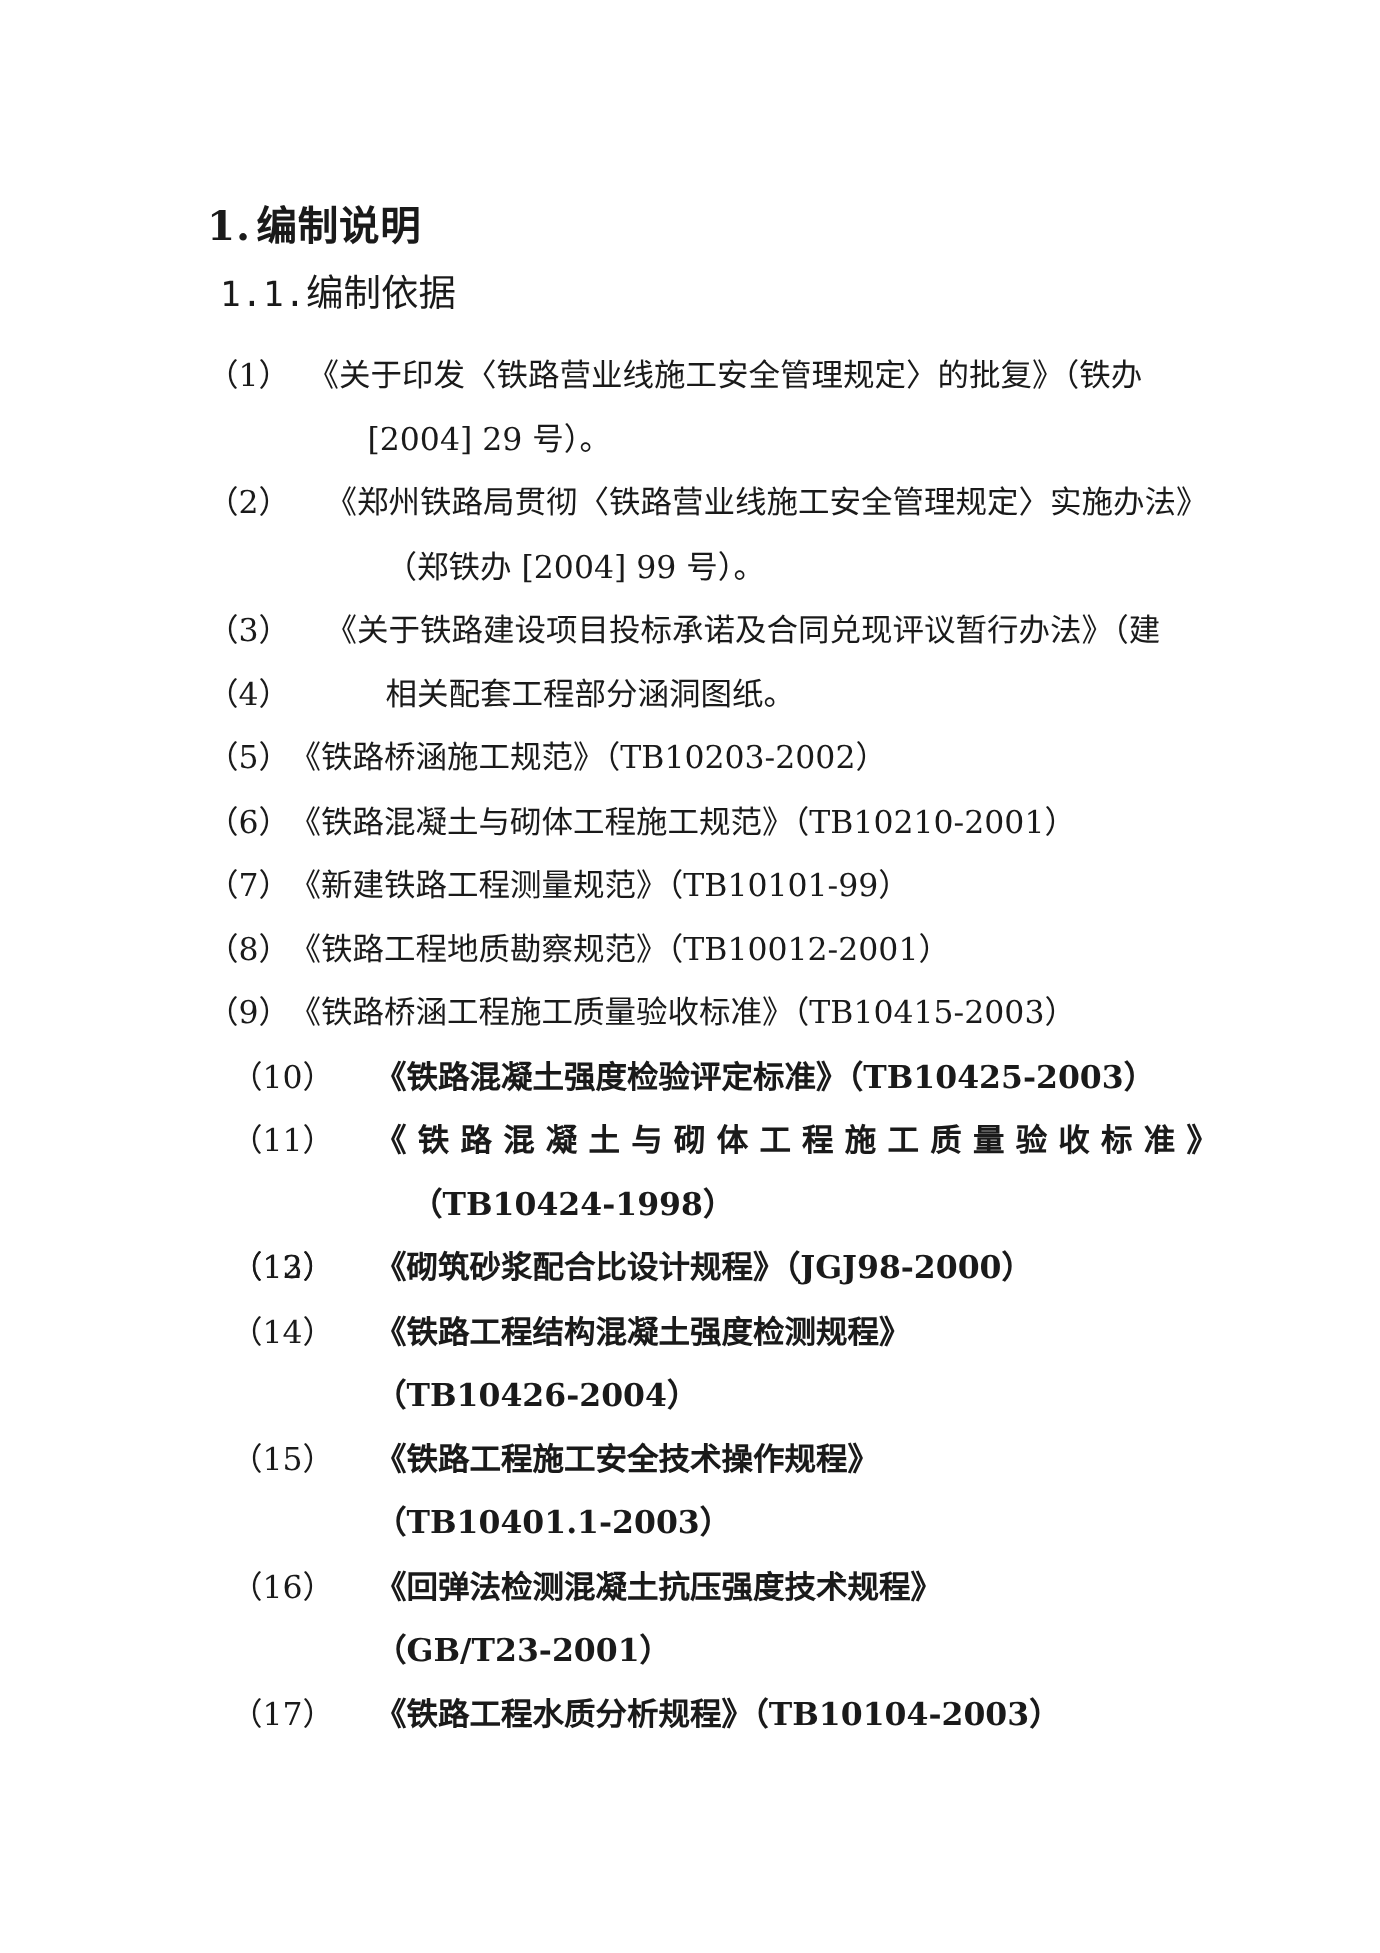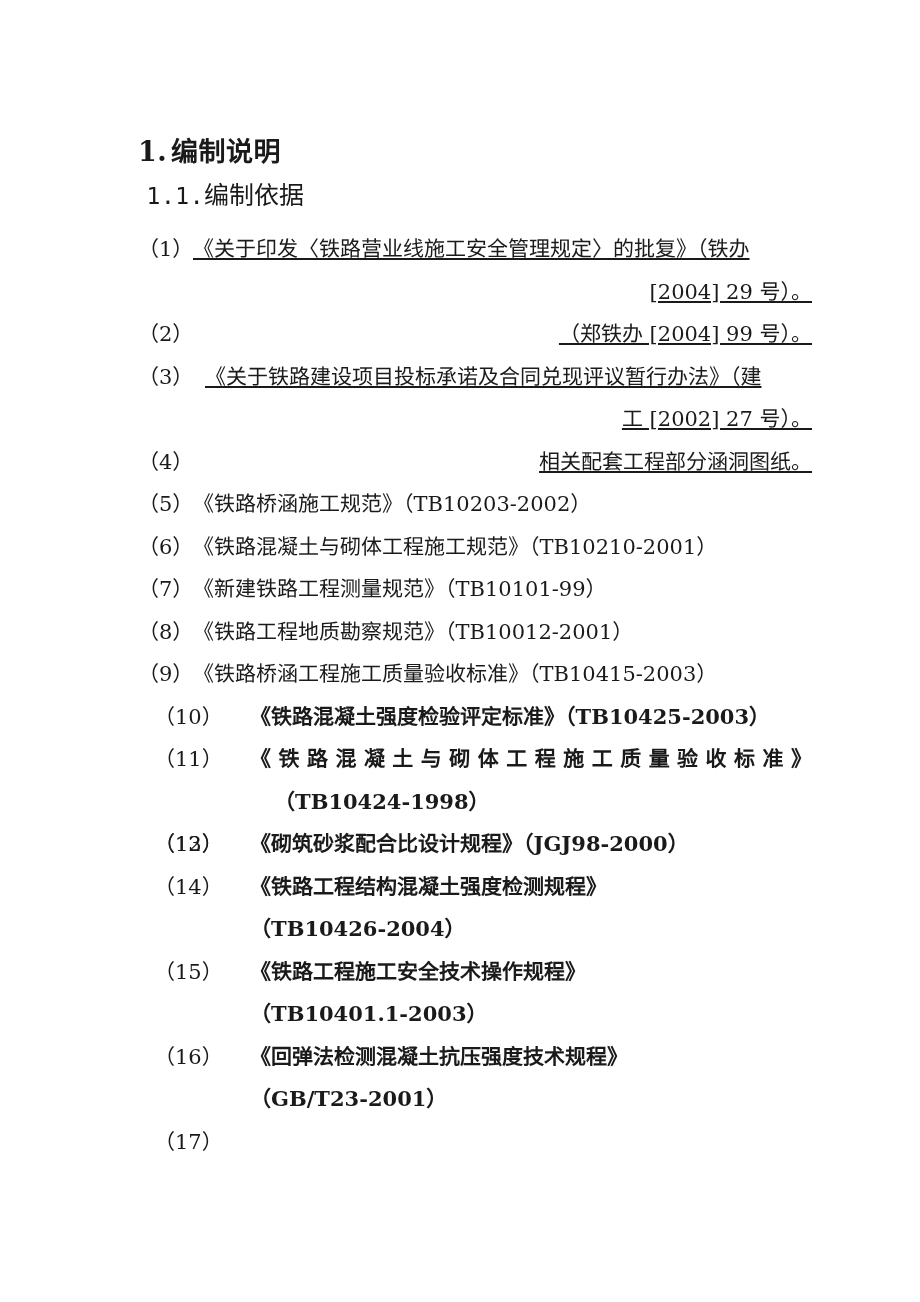--- a/index.html
+++ b/index.html
@@ -99,22 +99,21 @@
   }
 
   
   .ref-item.para .ref-text {
     text-indent: 0;
   }
   .ref-item.para {
     padding-left: 55px;
   }
   .ref-item.para .ref-text {
-    margin-left: 0;
-    text-decoration: underline;
+    margin-left: 12px;
   }
   .gap-md .ref-text { padding-left: 12px; }
   .gap-lg .ref-text { padding-left: 24px; font-weight: bold; }
 
   
   .ref-item.justify .ref-text {
     text-align: justify;
     text-align-last: justify;
   }
   .ref-item.justify .line2 {
@@ -127,21 +126,20 @@
 
   .code {
     font-family: "DejaVu Serif", "Liberation Serif", serif;
     font-size: 21px;
     letter-spacing: 0px;
   }
 
   .cont {
     display: block;
     margin-left: 40px;
-    text-align: right;
   }
 </style>
 </head>
 <body>
 
 <div class="page">
   <div class="content">
 
     <div class="h1">
       <span class="num">1.</span><span>编制说明</span>
@@ -155,28 +153,28 @@
         <li class="ref-item para">
           <span class="ref-marker">（1）</span>
           <span class="ref-text">
             <span style="display: block;">《关于印发〈铁路营业线施工安全管理规定〉的批复》（铁办</span>
             <span class="cont">[2004] 29 号）。</span>
           </span>
         </li>
         <li class="ref-item gap-md para">
           <span class="ref-marker">（2）</span>
           <span class="ref-text">
+            <span style="display: block;">《郑州铁路局贯彻〈铁路营业线施工安全管理规定〉实施办法》</span>
             <span class="cont">（郑铁办 [2004] 99 号）。</span>
           </span>
         </li>
         <li class="ref-item gap-md para">
           <span class="ref-marker">（3）</span>
           <span class="ref-text">
             <span style="display: block;">《关于铁路建设项目投标承诺及合同兑现评议暂行办法》（建</span>
-            <span class="cont">工 [2002] 27 号）。</span>
           </span>
         </li>
         <li class="ref-item gap-md para">
           <span class="ref-marker">（4）</span>
           <span class="ref-text">
             <span class="cont">相关配套工程部分涵洞图纸。</span>
           </span>
         </li>
         <li class="ref-item">
           <span class="ref-marker">（5）</span>
@@ -223,17 +221,18 @@
         <li class="ref-item wide gap-lg">
           <span class="ref-marker">（15）</span>
           <span class="ref-text"><span>《铁路工程施工安全技术操作规程》</span><span class="code">（TB10401.1-2003）</span></span>
         </li>
         <li class="ref-item wide gap-lg">
           <span class="ref-marker">（16）</span>
           <span class="ref-text"><span>《回弹法检测混凝土抗压强度技术规程》</span><span class="code">（GB/T23-2001）</span></span>
         </li>
         <li class="ref-item wide gap-lg">
           <span class="ref-marker">（17）</span>
+          <span class="ref-text"><span>《铁路工程水质分析规程》</span><span class="code">（TB10104-2003）</span></span>
         </li>
       </ul>
 
   </div>
 </div>
 
 </body></html>

